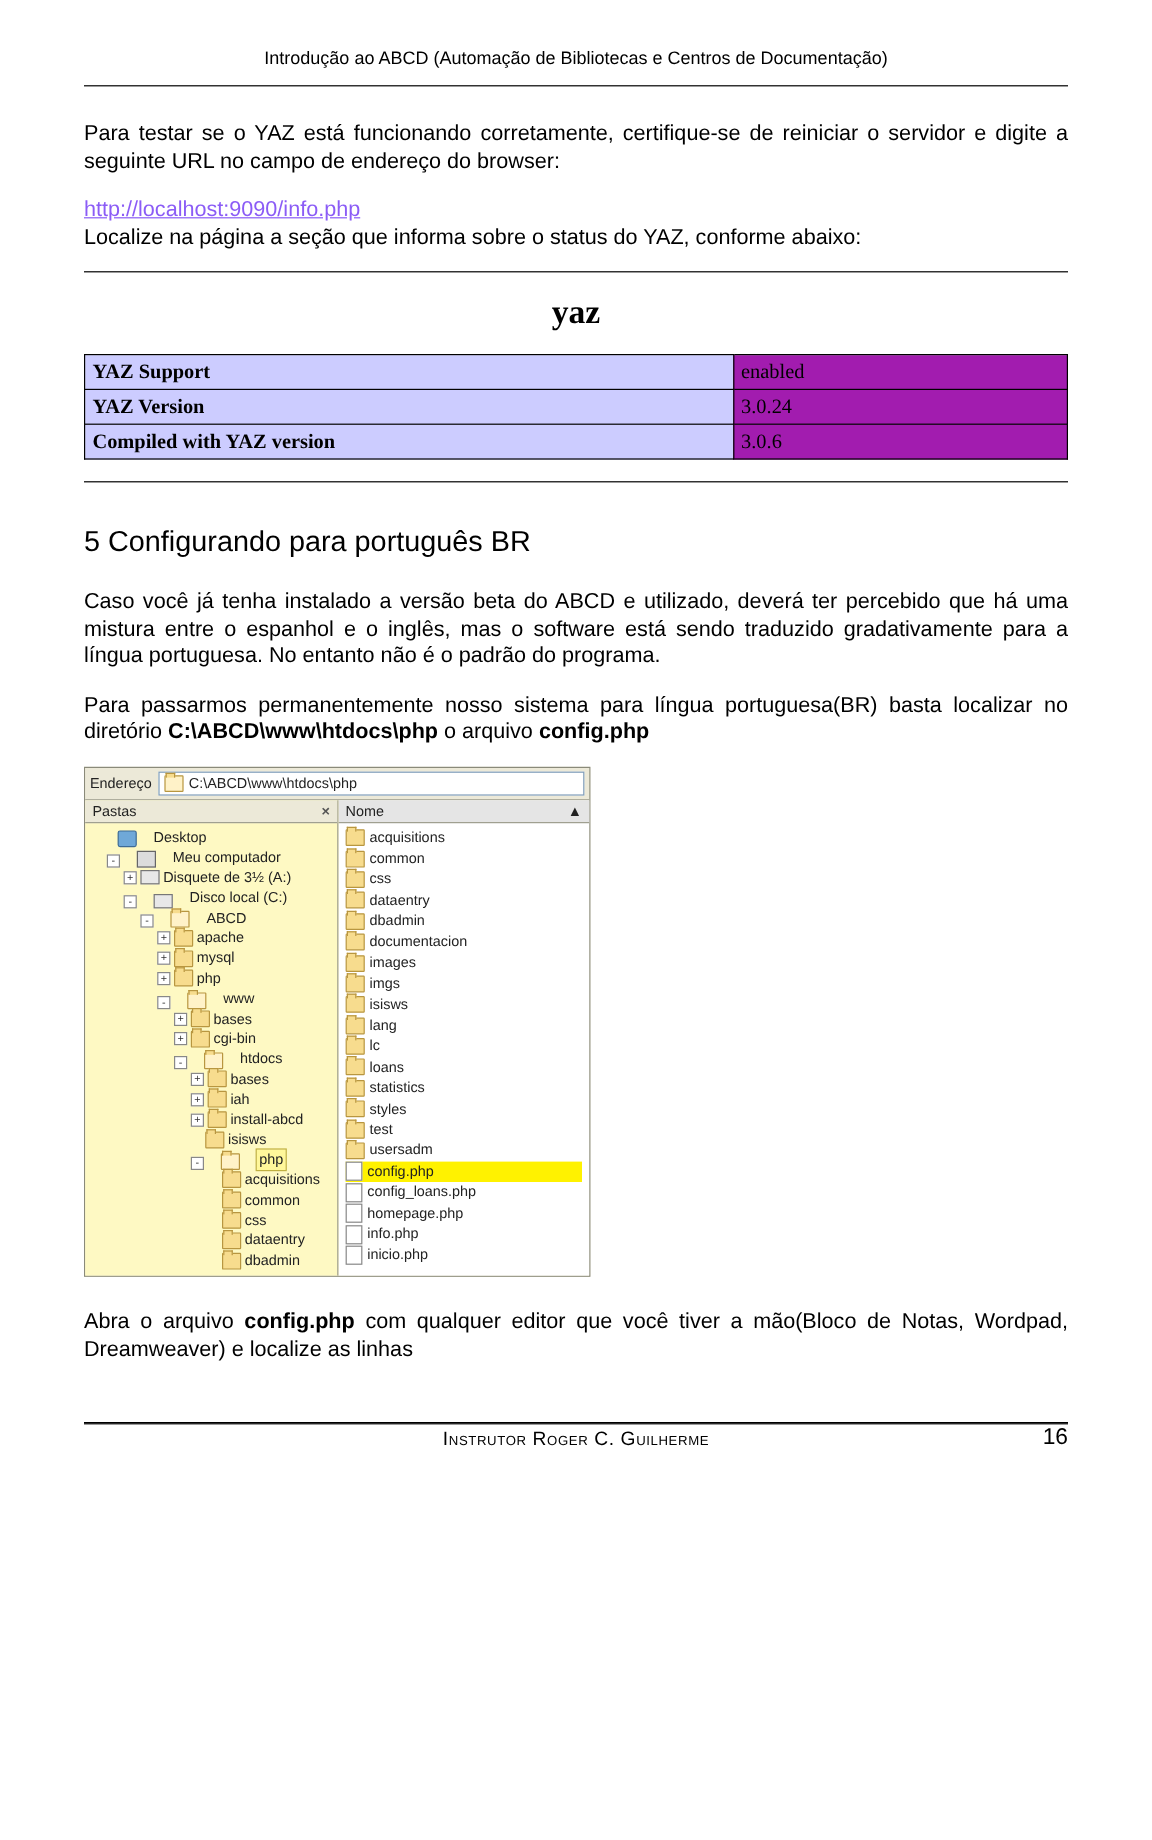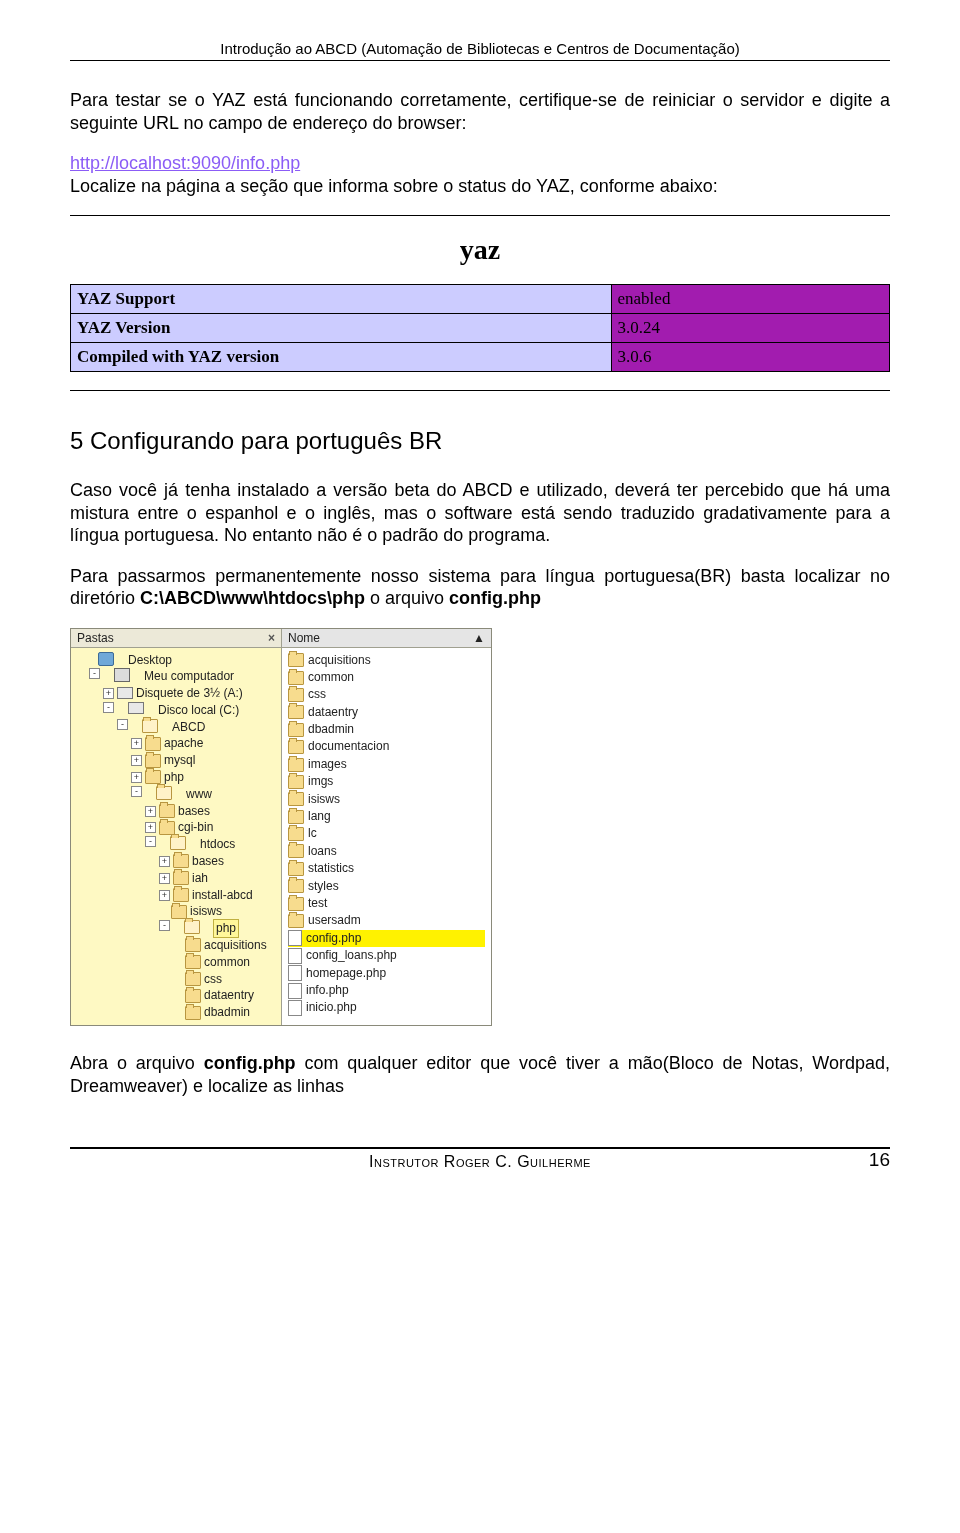--- a/index.html
+++ b/index.html
@@ -10,21 +10,21 @@
     background: #fff;
     width: 960px;
   }
   .page {
     padding: 40px 70px 20px;
   }
   .header-line {
     text-align: center;
     font-size: 15px;
     border-bottom: 1px solid #000;
-    padding-bottom: 3px;
+    padding-bottom: 14px;
     margin-bottom: 28px;
   }
   .para {
     text-align: justify;
     margin: 0 0 18px 0;
     line-height: 1.25;
   }
   .link {
     text-decoration: underline;
     color: #8b5cf6;
@@ -127,21 +127,21 @@
   .tree > ul { padding-left: 2px; }
   .tree li {
     white-space: nowrap;
     display: flex;
     align-items: center;
     gap: 3px;
   }
   .tree li > ul { width:100%; }
   .tree li.haschild { display:block; }
   .tree li.haschild > .row {
-    display: flex; align-items: flex-start; gap:14px;
+    display: flex; align-items: flex-end; gap:14px;
   }
   .twisty {
     width: 9px; height: 9px;
     border: 1px solid #888;
     font-size: 9px;
     line-height: 8px;
     text-align: center;
     display: inline-block;
     background:#fff;
     color:#333;
@@ -250,20 +250,27 @@
   </div>
 
   <div class="section-title">5 Configurando para português BR</div>
 
   <p class="para">Caso você já tenha instalado a versão beta do ABCD e utilizado, deverá ter percebido que há uma mistura entre o espanhol e o inglês, mas o software está sendo traduzido gradativamente para a língua portuguesa. No entanto não é o padrão do programa.</p>
   <p class="para">
     <span>Para passarmos permanentemente nosso sistema para língua portuguesa(BR) basta localizar no diretório </span><span class="bold">C:\ABCD\www\htdocs\php</span><span> o arquivo </span><span class="bold">config.php</span>
   </p>
 
   <div class="explorer">
+    <div class="addr-bar">
+      <span>Endereço</span>
+      <span class="addr-input">
+        <span class="icon-folder open"></span>
+        <span>C:\ABCD\www\htdocs\php</span>
+      </span>
+    </div>
     <div class="explorer-body">
       <div class="folders-pane">
         <div class="folders-header">
           <span>Pastas</span>
           <span class="close-x">×</span>
         </div>
         <div class="tree">
           <ul>
             <li class="haschild">
               <span class="row">

